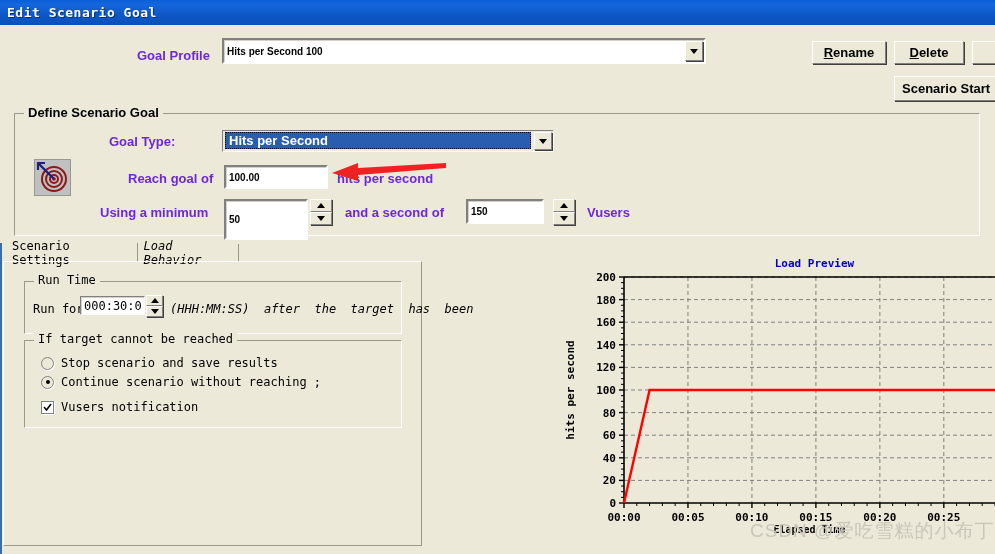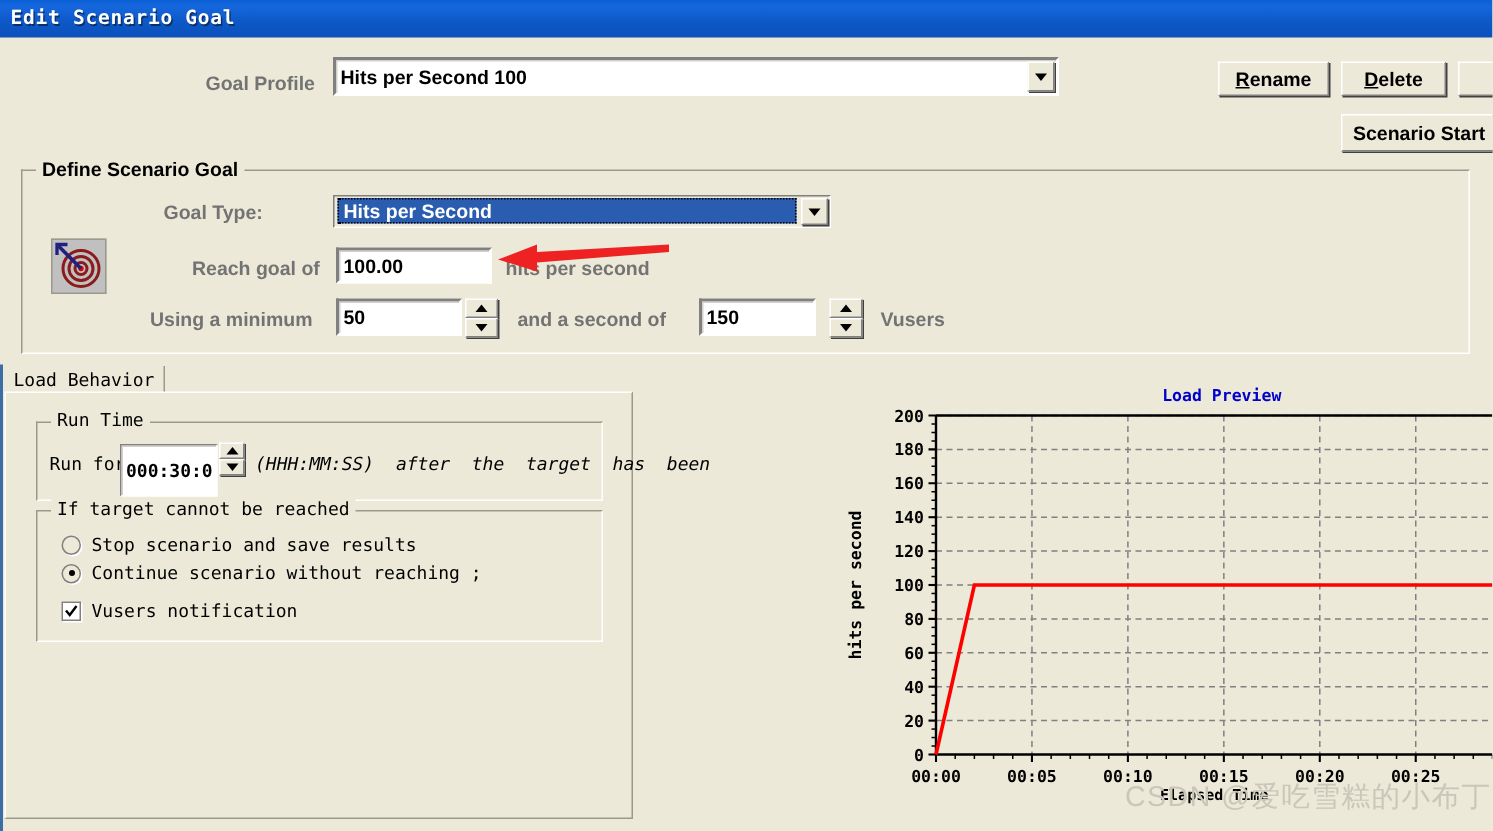--- a/index.html
+++ b/index.html
@@ -14,26 +14,26 @@
     position:absolute;left:0;top:0;width:995px;height:25px;
     background:linear-gradient(to bottom,#0a5fd4 0%,#1667dd 18%,#0d59c8 55%,#0b51bb 100%);
     display:flex;align-items:center;
   }
   #titlebar .ttl{
     color:#ffffff;font-family:"DejaVu Sans Mono", monospace;
     font-size:13px;font-weight:bold;letter-spacing:.5px;margin-left:7px;
     text-shadow:1px 1px 0 rgba(0,0,0,.45);
   }
   
-  .lbl{font-weight:bold;font-size:13px;color:#737373;white-space:nowrap;}
+  .lbl{font-weight:bold;font-size:13px;color:#6d28d9;white-space:nowrap;}
   .field{
     background:#ffffff;border:2px solid;
     border-color:#808080 #ffffff #ffffff #808080;
     box-shadow:1px 1px 0 0 #d4d0c8 inset;
-    font-size:13px;font-weight:bold;color:#000;
+    font-size:10px;font-weight:bold;color:#000;
     display:flex;align-items:center;padding-left:3px;box-sizing:border-box;
   }
   .btn{
     background:#ece9d8;border:1px solid;
     border-color:#ffffff #808080 #808080 #ffffff;
     box-shadow:1px 1px 0 0 #404040;
     font-size:13px;font-weight:bold;color:#000;
     display:flex;align-items:center;justify-content:center;
     box-sizing:border-box;cursor:default;
   }
@@ -113,21 +113,21 @@
 <div class="field" style="position:absolute;left:224px;top:165px;width:104px;height:24px;">
   <span>100.00</span>
 </div>
 <div style="position:absolute;left:337px;top:171px;" class="lbl">hits per second</div>
 
 <svg style="position:absolute;left:328px;top:155px;width:122px;height:30px;pointer-events:none;">
   <polygon points="4,18 30,8 30,13 118,8 118,13 30,20 30,26" fill="#ee2222"></polygon>
 </svg>
 
 <div style="position:absolute;left:100px;top:205px;" class="lbl">Using a minimum</div>
-<div class="field" style="position:absolute;left:224px;top:199px;width:84px;height:25px;">
+<div class="field" style="position:absolute;left:224px;top:199px;width:84px;height:41px;">
   <span>50</span>
 </div>
 <div style="position:absolute;left:310px;top:199px;width:22px;height:25px;">
   <div class="arrowbtn" style="width:22px;height:13px;">
       <span class="tri-up"></span>
     </div>
   <div class="arrowbtn" style="width:22px;height:13px;">
       <span class="tri-down"></span>
     </div>
 </div>
@@ -139,33 +139,36 @@
   <div class="arrowbtn" style="width:22px;height:13px;">
       <span class="tri-up"></span>
     </div>
   <div class="arrowbtn" style="width:22px;height:13px;">
       <span class="tri-down"></span>
     </div>
 </div>
 <div style="position:absolute;left:587px;top:205px;" class="lbl">Vusers</div>
 
 <div style="position:absolute;left:3px;top:243px;width:236px;height:19px;display:flex;align-items:flex-end;">
-  <div style="height:18px;padding:0 6px;display:flex;align-items:center;background:#ece9d8;border-right:1px solid #9a9a8c;">
+  <div style="height:19px;padding:0 9px;display:flex;align-items:center;background:#ece9d8;border-right:1px solid #9a9a8c;">
+    <span class="mono">Scenario Settings</span>
+  </div>
+  <div style="height:18px;padding:0 6px;display:flex;align-items:center;background:#ece9d8;border-right:1px solid #9a9a8c;font-style:italic;">
     <span class="mono">Load Behavior</span>
   </div>
 </div>
 
 <div style="position:absolute;left:3px;top:261px;width:419px;height:285px;border:1px solid;border-color:#ffffff #9a9a8c #9a9a8c #ffffff;box-sizing:border-box;"></div>
 <div style="position:absolute;left:0px;top:243px;width:2px;height:311px;background:#3a6ea5;"></div>
 
 <div class="group mono" style="left:24px;top:281px;width:378px;height:53px;padding-left:36px;">
   <span class="gtitle">Run Time</span>
 </div>
 <div class="mono" style="position:absolute;left:33px;top:302px;">Run for</div>
-<div class="field mono" style="position:absolute;left:80px;top:296px;width:65px;height:35px;font-weight:bold;border-width:1px;">
+<div class="field mono" style="position:absolute;left:80px;top:296px;width:65px;height:19px;font-weight:normal;border-width:1px;">
   <span>000:30:0</span>
 </div>
 <div style="position:absolute;left:146px;top:295px;width:17px;height:21px;">
   <div class="arrowbtn" style="width:17px;height:11px;">
       <span class="tri-up"></span>
     </div>
   <div class="arrowbtn" style="width:17px;height:11px;">
       <span class="tri-down"></span>
     </div>
 </div>

